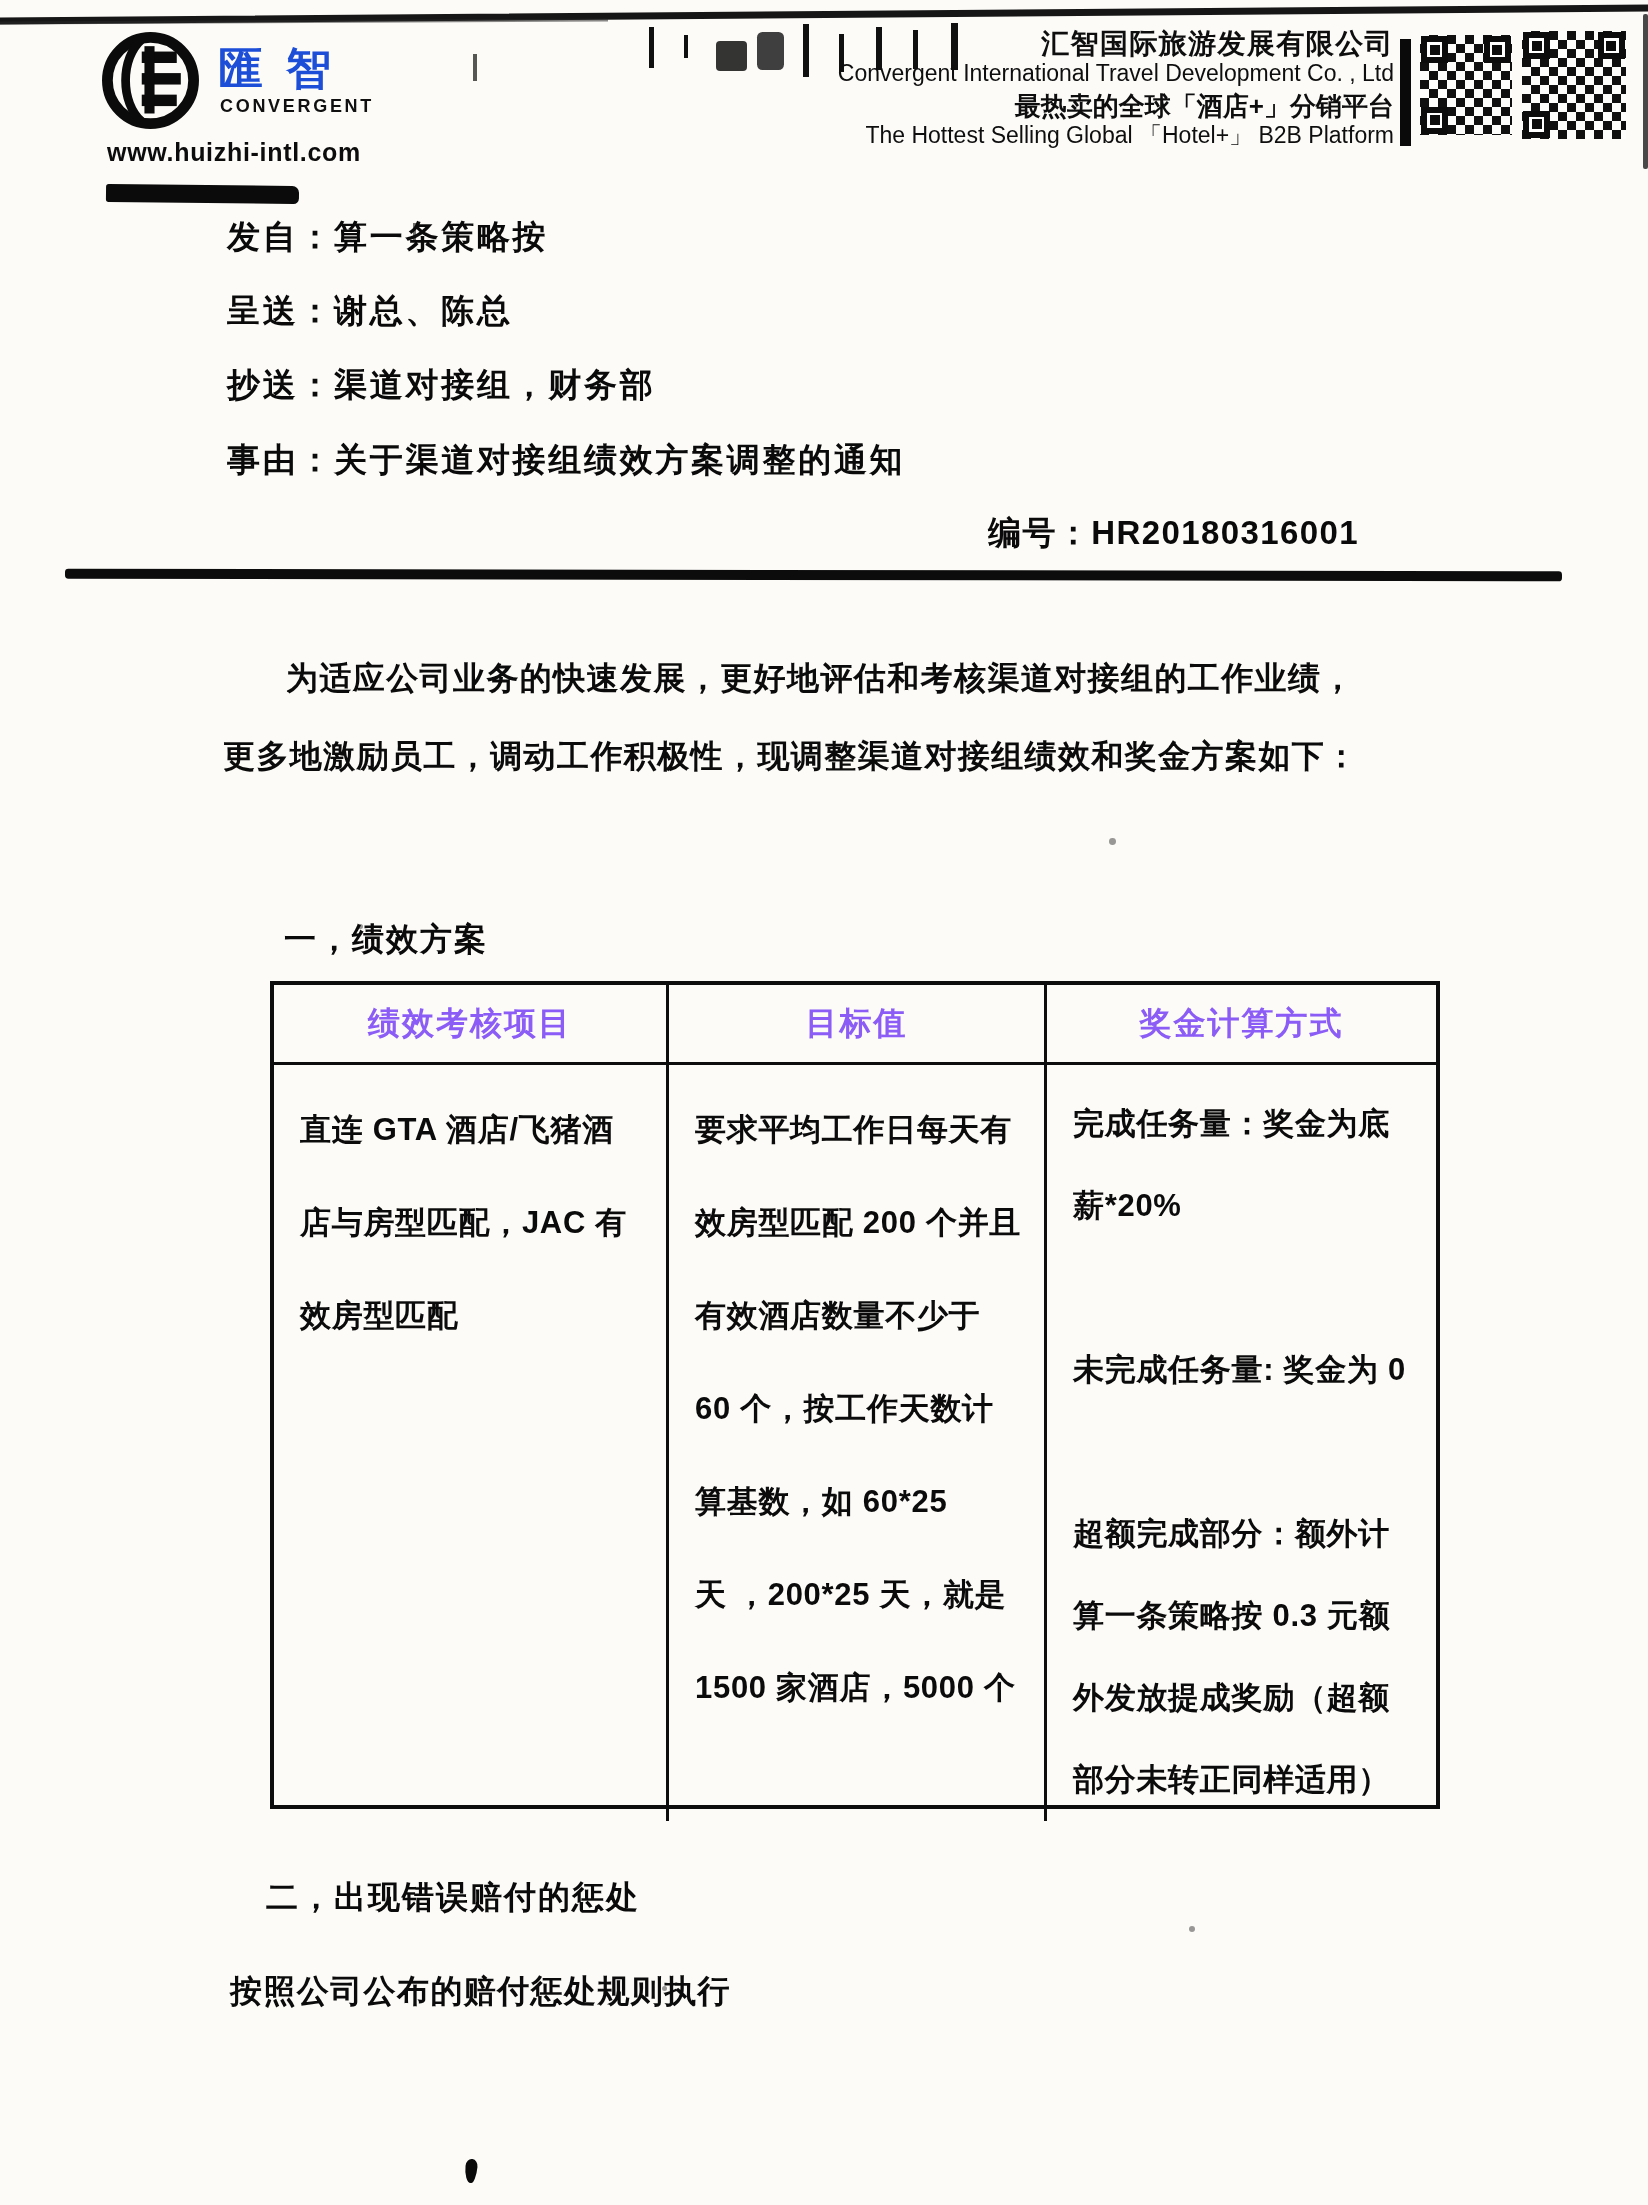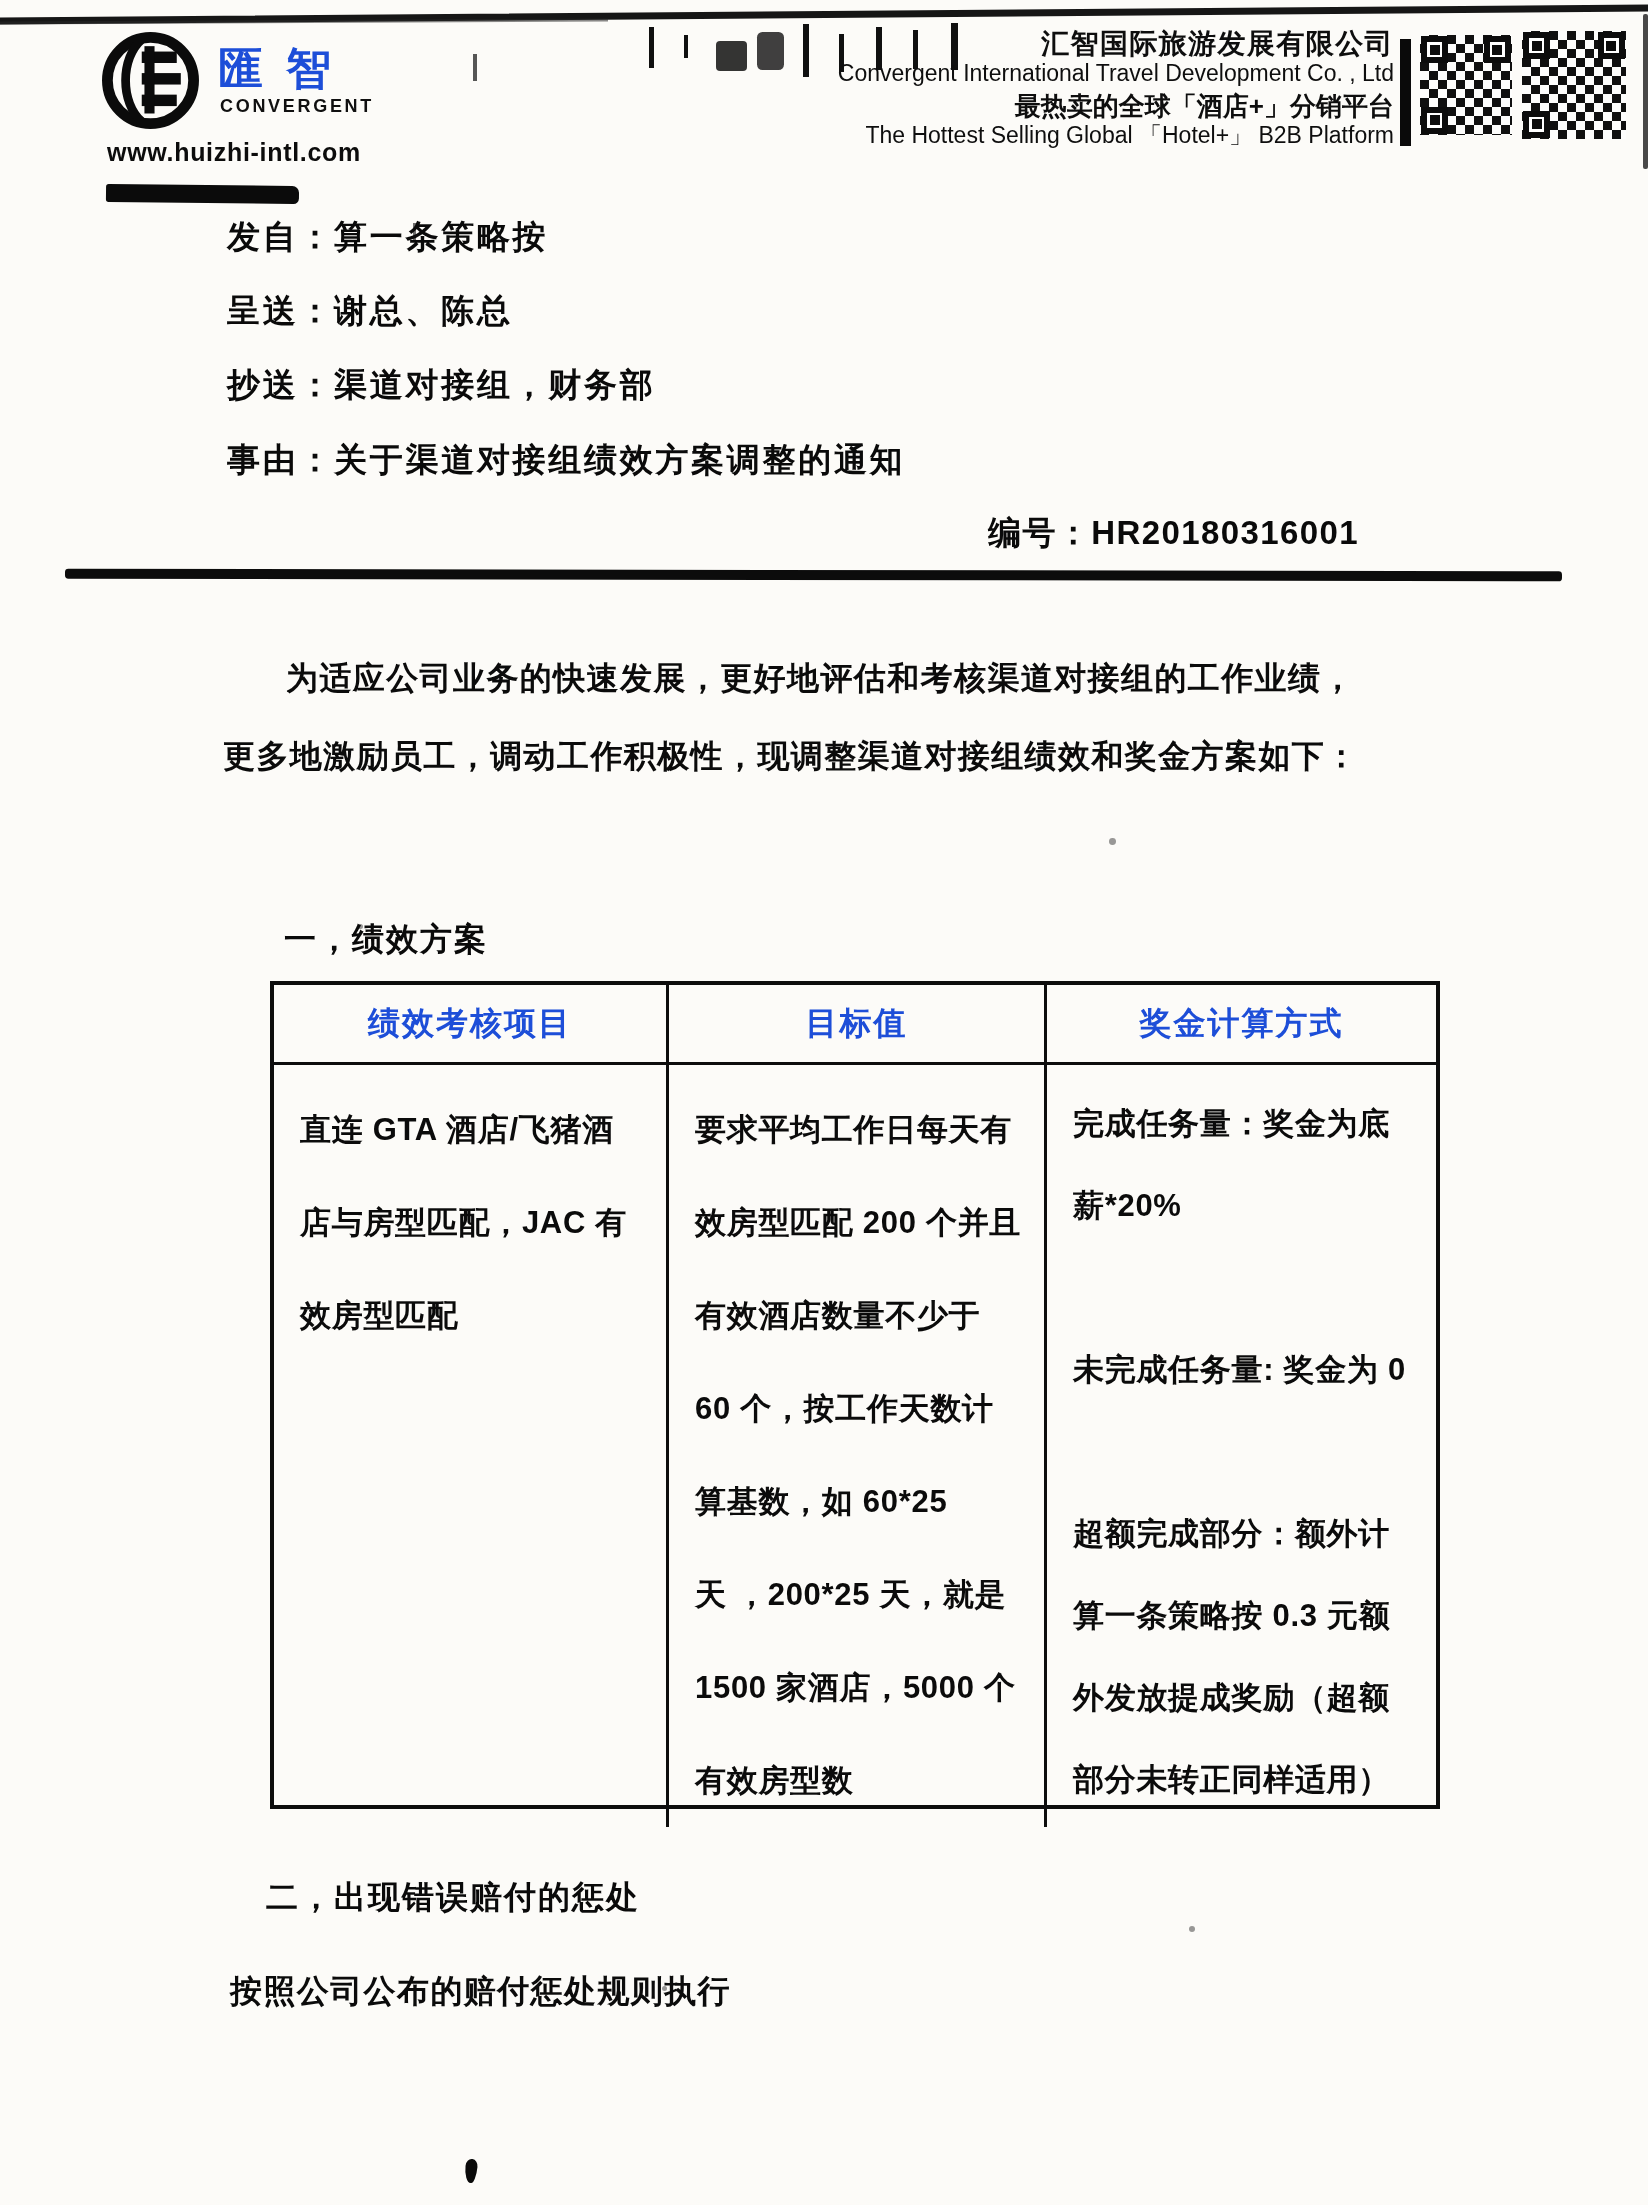--- a/index.html
+++ b/index.html
@@ -45,21 +45,21 @@
   .rule{position:absolute;left:65px;top:570px;width:1497px;height:9.5px;background:#0c0c0c;transform:rotate(0.1deg);border-radius:3.4px;}
   
   .para-line{position:absolute;font-size:32px;font-weight:700;letter-spacing:1.4px;white-space:nowrap;color:#0b0b0b;}
   .sec-title{position:absolute;font-size:32px;font-weight:700;letter-spacing:2px;white-space:nowrap;color:#0a0a0a;}
   
   .perf-table{position:absolute;left:270px;top:981px;width:1170px;height:828px;
       border:4.7px solid #0d0d0d;box-sizing:border-box;background:transparent;
       display:grid;grid-template-columns:395px 378px auto;grid-template-rows:80px auto;}
   .th{border-right:3.4px solid #0d0d0d;border-bottom:3.4px solid #0d0d0d;
       display:flex;align-items:center;justify-content:center;
-      font-size:32px;font-weight:700;letter-spacing:2px;color:#1d4ed8;}
+      font-size:32px;font-weight:700;letter-spacing:2px;color:#8b5cf6;}
   .td{border-right:3.4px solid #0d0d0d;padding:17.6px 9.5px 0 26px;
       font-size:31px;font-weight:700;letter-spacing:0.7px;color:#0b0b0b;}
   .last-col{border-right:none;}
   .td.c1 div,.td.c2 div{line-height:93px;white-space:nowrap;}
   .td.c3 div{line-height:82px;white-space:nowrap;}
 </style>
 </head>
 <body>
 
 <div class="page">
@@ -139,21 +139,20 @@
         <div>效房型匹配</div>
       </div>
     <div class="td c2">
         <div>要求平均工作日每天有</div>
         <div>效房型匹配 200 个并且</div>
         <div>有效酒店数量不少于</div>
         <div>60 个，按工作天数计</div>
         <div>算基数，如 60*25</div>
         <div>天 ，200*25 天，就是</div>
         <div>1500 家酒店，5000 个</div>
-        <div>有效房型数</div>
       </div>
     <div class="td c3 last-col">
         <div>完成任务量：奖金为底</div>
         <div>薪*20%</div>
         <div>&nbsp;</div>
         <div>未完成任务量: 奖金为 0</div>
         <div>&nbsp;</div>
         <div>超额完成部分：额外计</div>
         <div>算一条策略按 0.3 元额</div>
         <div>外发放提成奖励（超额</div>

